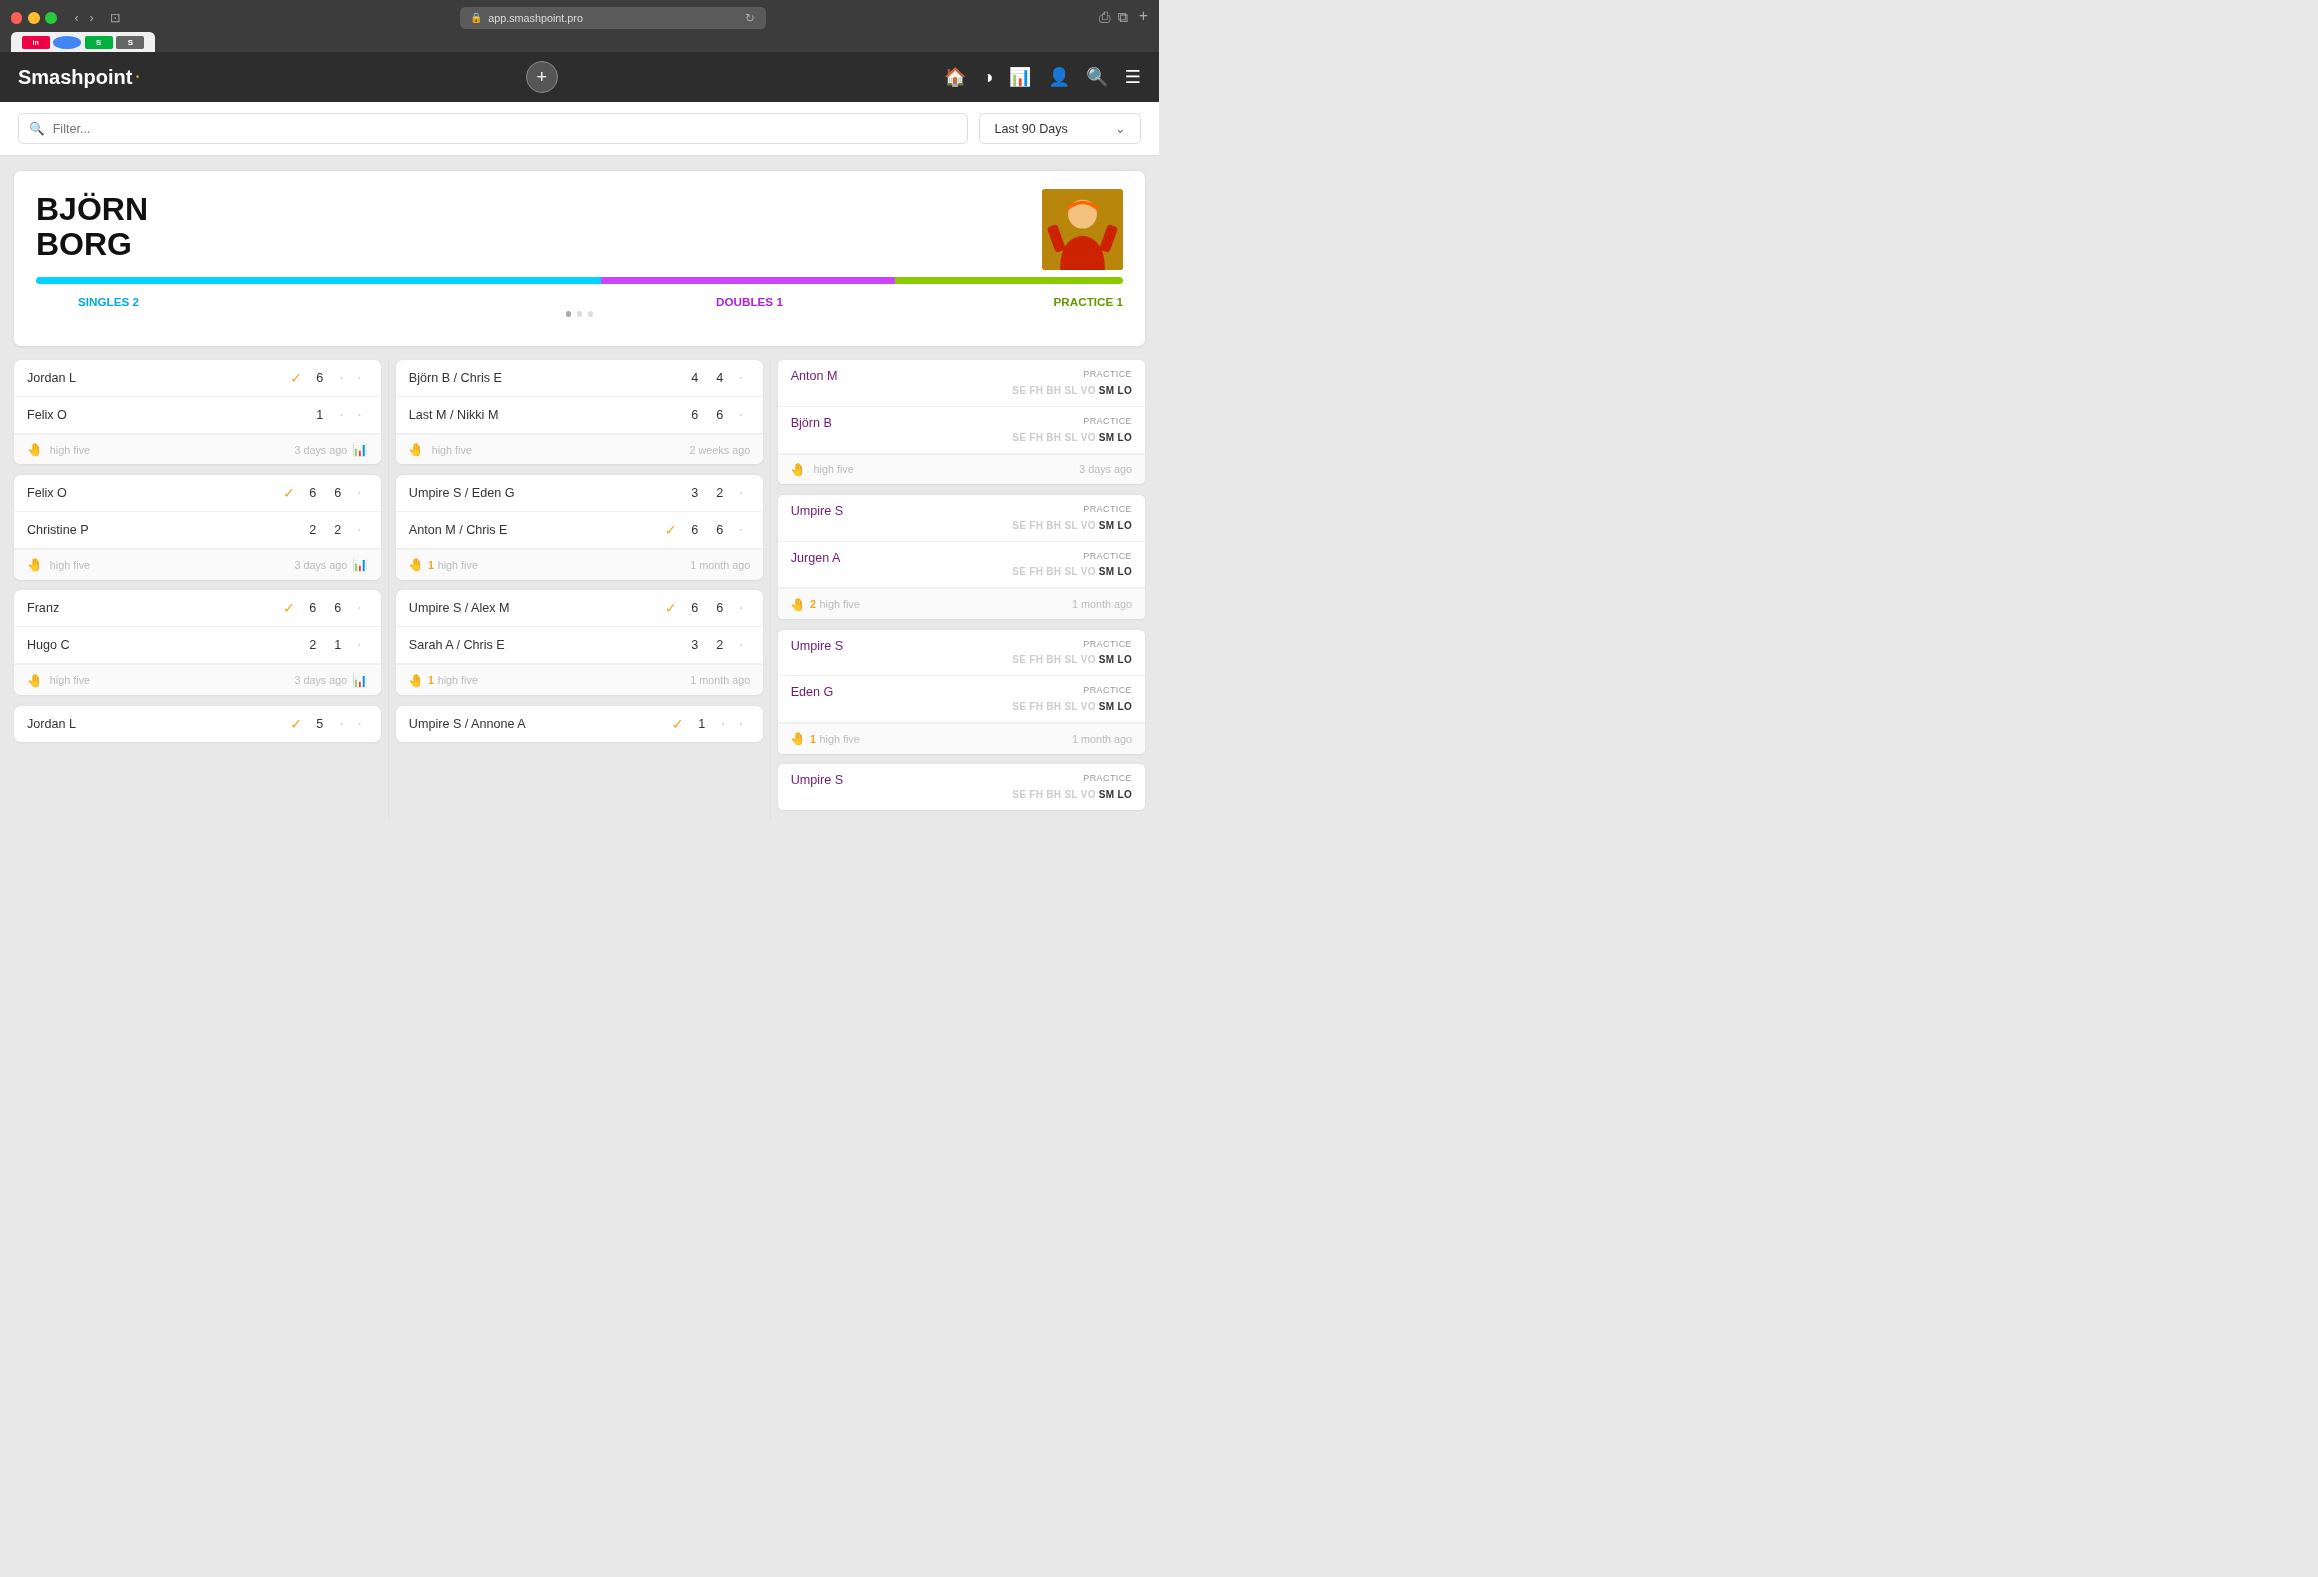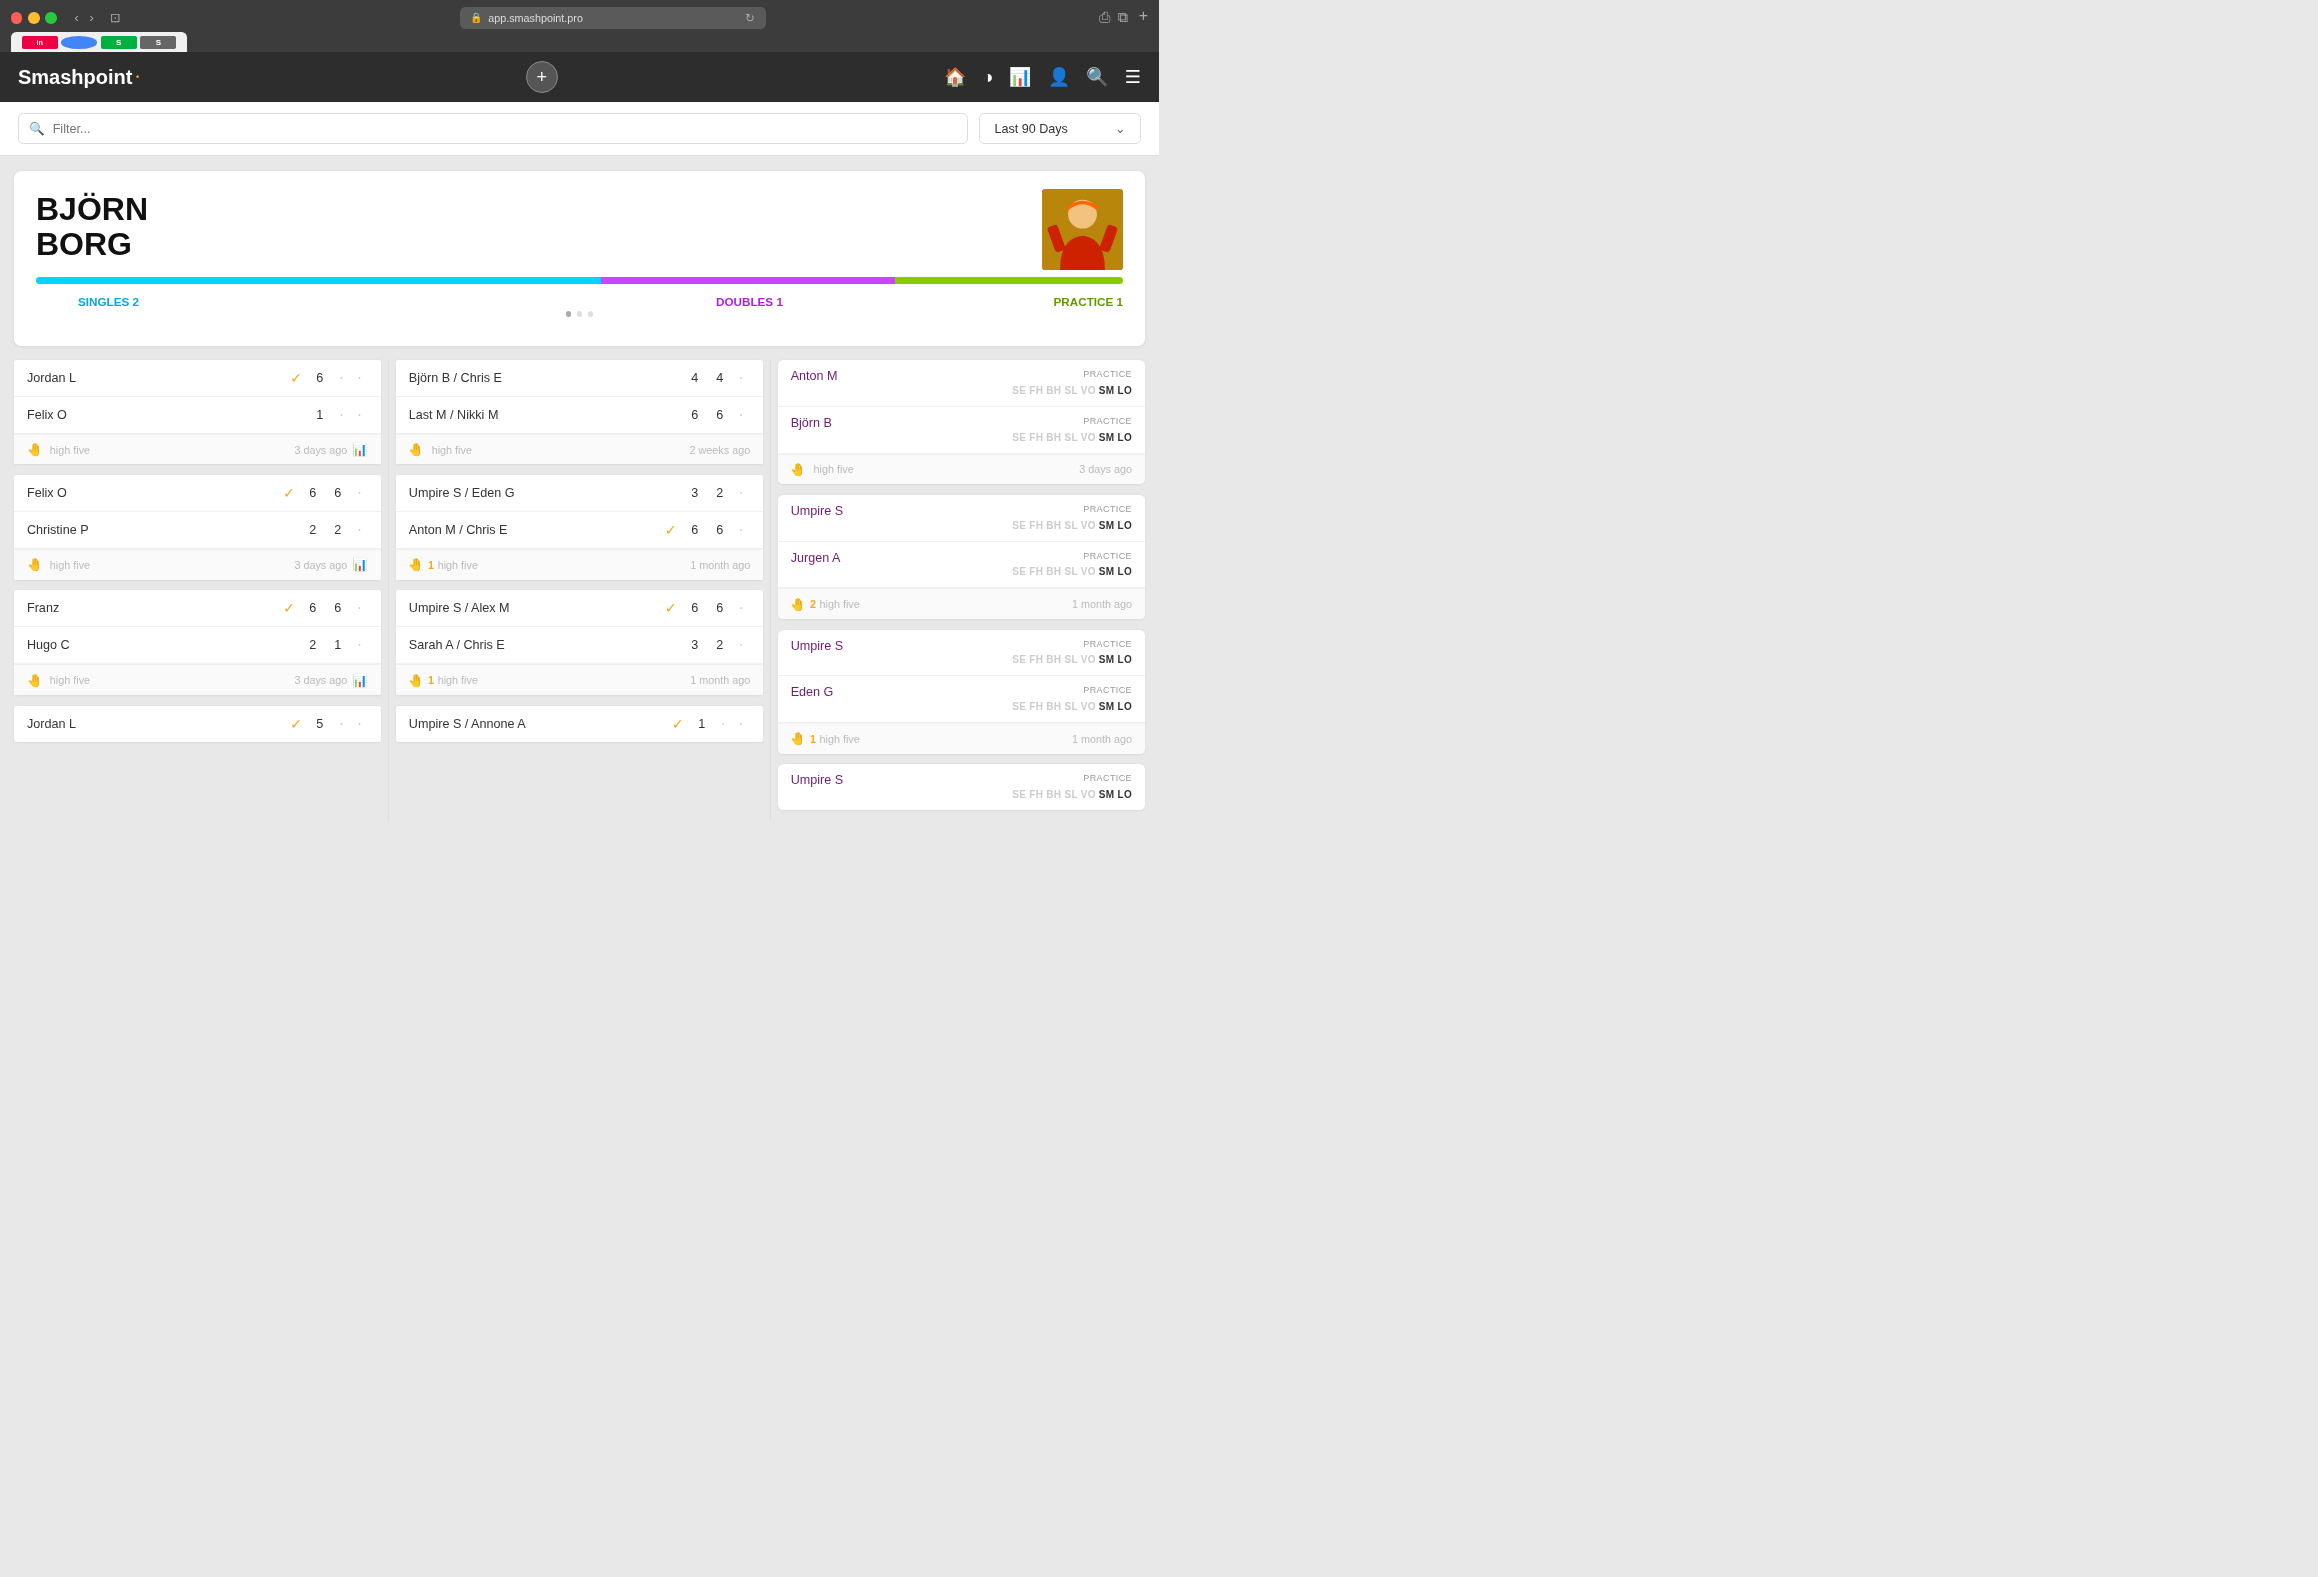--- a/index.html
+++ b/index.html
@@ -46,21 +46,21 @@
     }
     .browser-tab {
       background: #f0f0f0;
       border-radius: 5.4px 5.4px 0 0;
       padding: 3.6px 10.8px;
       font-size: 10px;
       display: flex;
       align-items: center;
       gap: 3.6px;
     }
-    .favicon { width: 36px; height: 12.6px; border-radius: 1.8px; }
+    .favicon { width: 28px; height: 12.6px; border-radius: 1.8px; }
     .favicon-in { background: #e04; color: white; font-size: 7.2px; display: flex; align-items: center; justify-content: center; font-weight: bold; }
     .favicon-chrome { background: #4285f4; border-radius: 50%; }
     .favicon-s1 { background: #00b140; color: white; font-size: 8px; display: flex; align-items: center; justify-content: center; font-weight: bold; }
     .favicon-s2 { background: #666; color: white; font-size: 8px; display: flex; align-items: center; justify-content: center; font-weight: bold; }
     .new-tab-btn { background: none; border: none; color: #aaa; font-size: 16px; cursor: pointer; margin-left: 3.6px; padding-bottom: 3.6px; }
 
     
     .app-navbar {
       background: #2d2d2d;
       display: flex;
@@ -183,21 +183,21 @@
     .matches-grid {
       display: flex;
       gap: 0;
       padding: 0 14.4px 14.4px;
     }
     .matches-column { flex: 1; }
     .column-divider { width: 0.9px; background: #e0e0e0; margin: 0 7.2px; }
 
     .match-card {
       background: white;
-      border-radius: 2px;
+      border-radius: 7px;
       margin-bottom: 10.8px;
       padding: 0;
       box-shadow: 0 0.9px 2.7px rgba(0,0,0,0.06);
       overflow: hidden;
     }
     .match-row {
       display: flex;
       align-items: center;
       padding: 9px 12.6px;
       border-bottom: 0.9px solid #f0f0f0;

